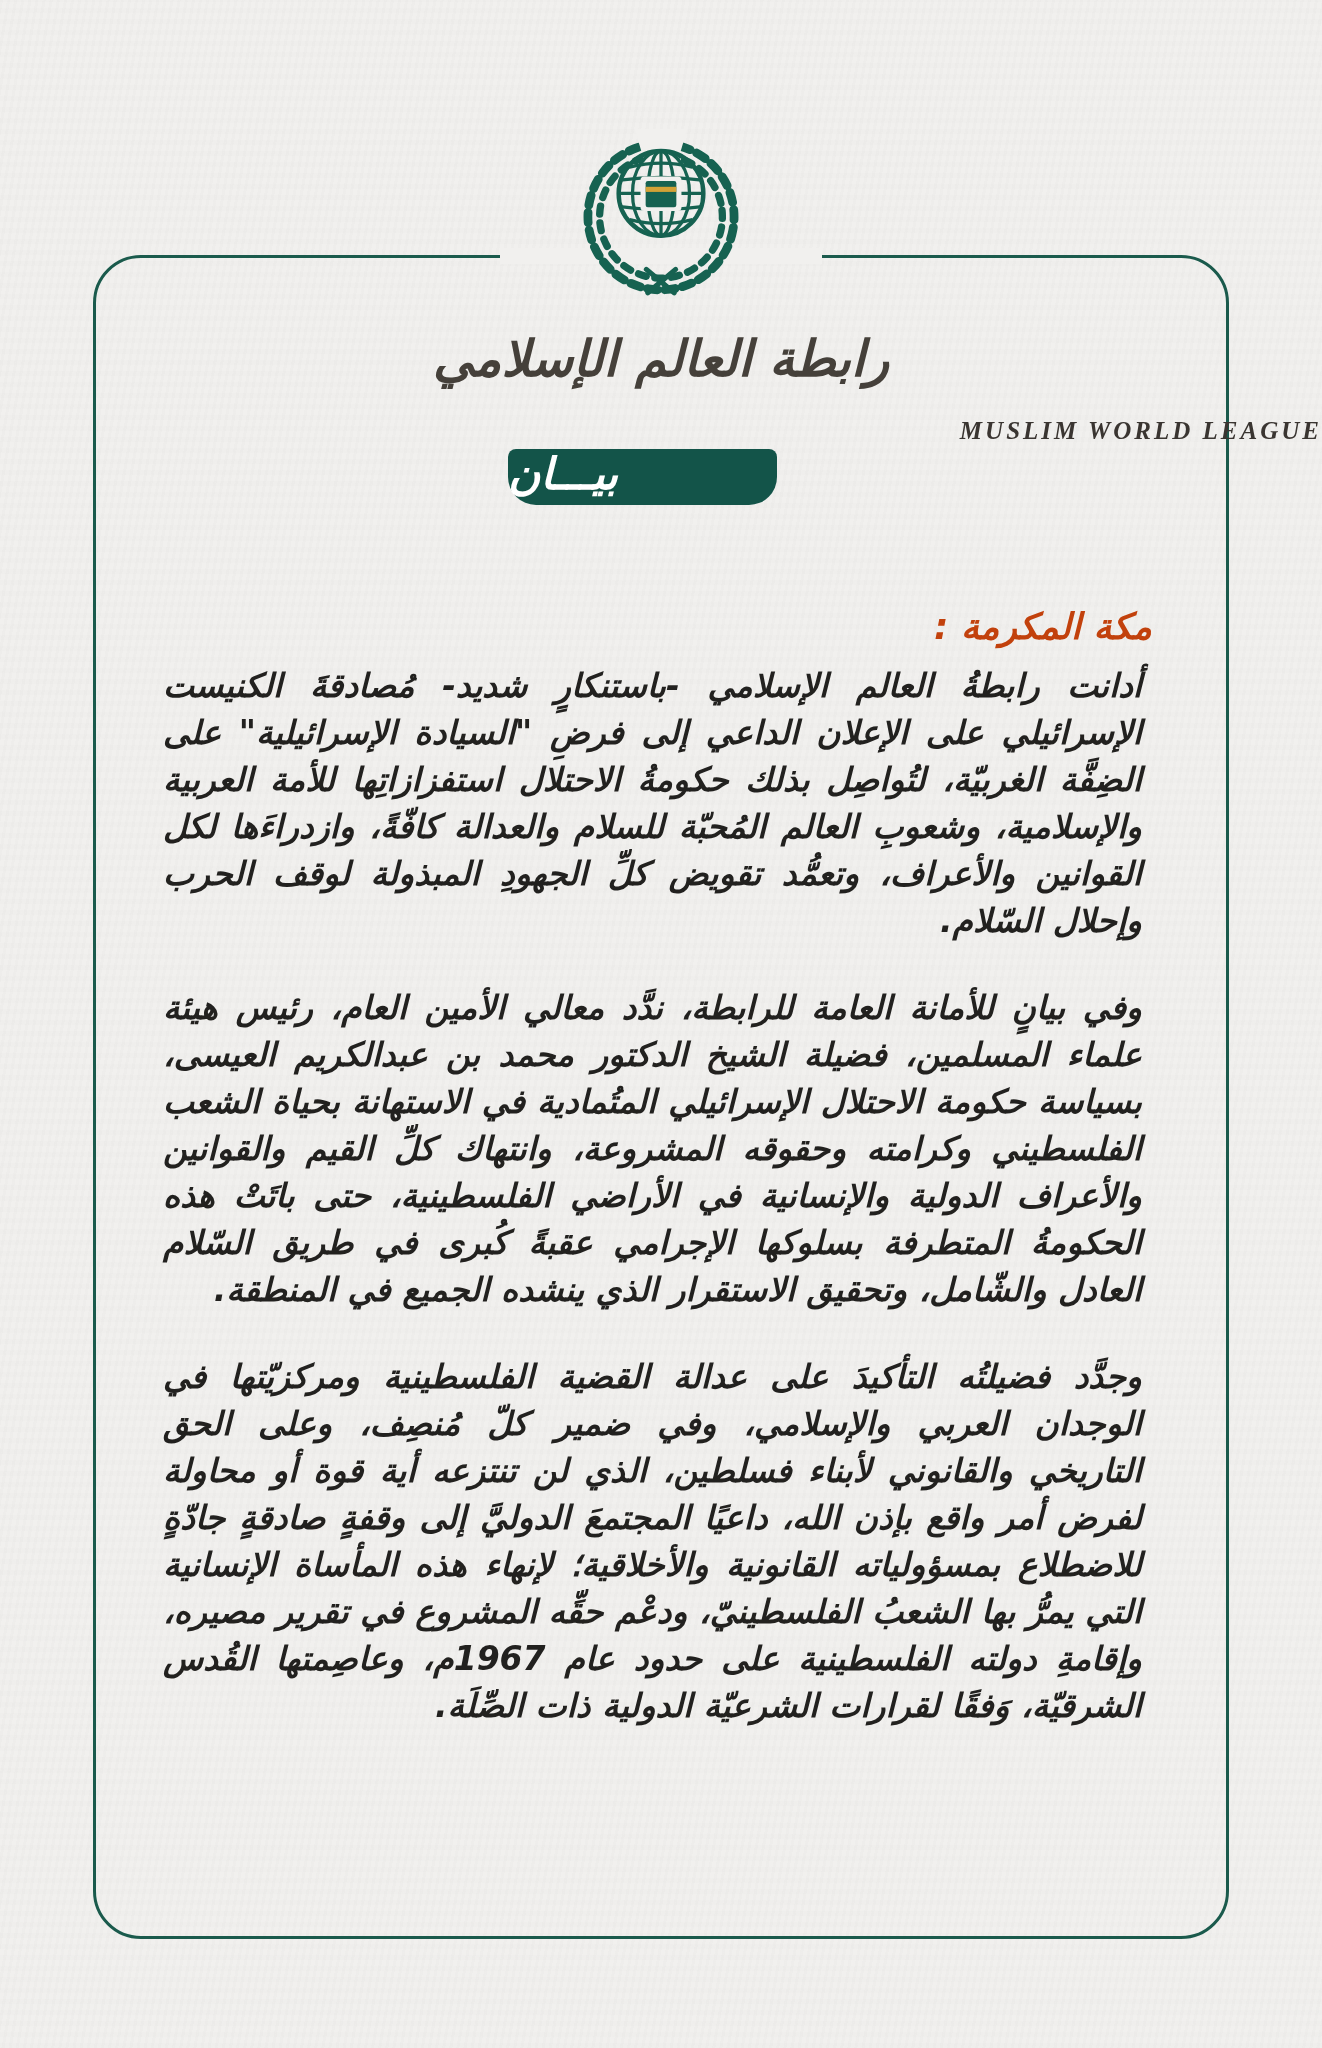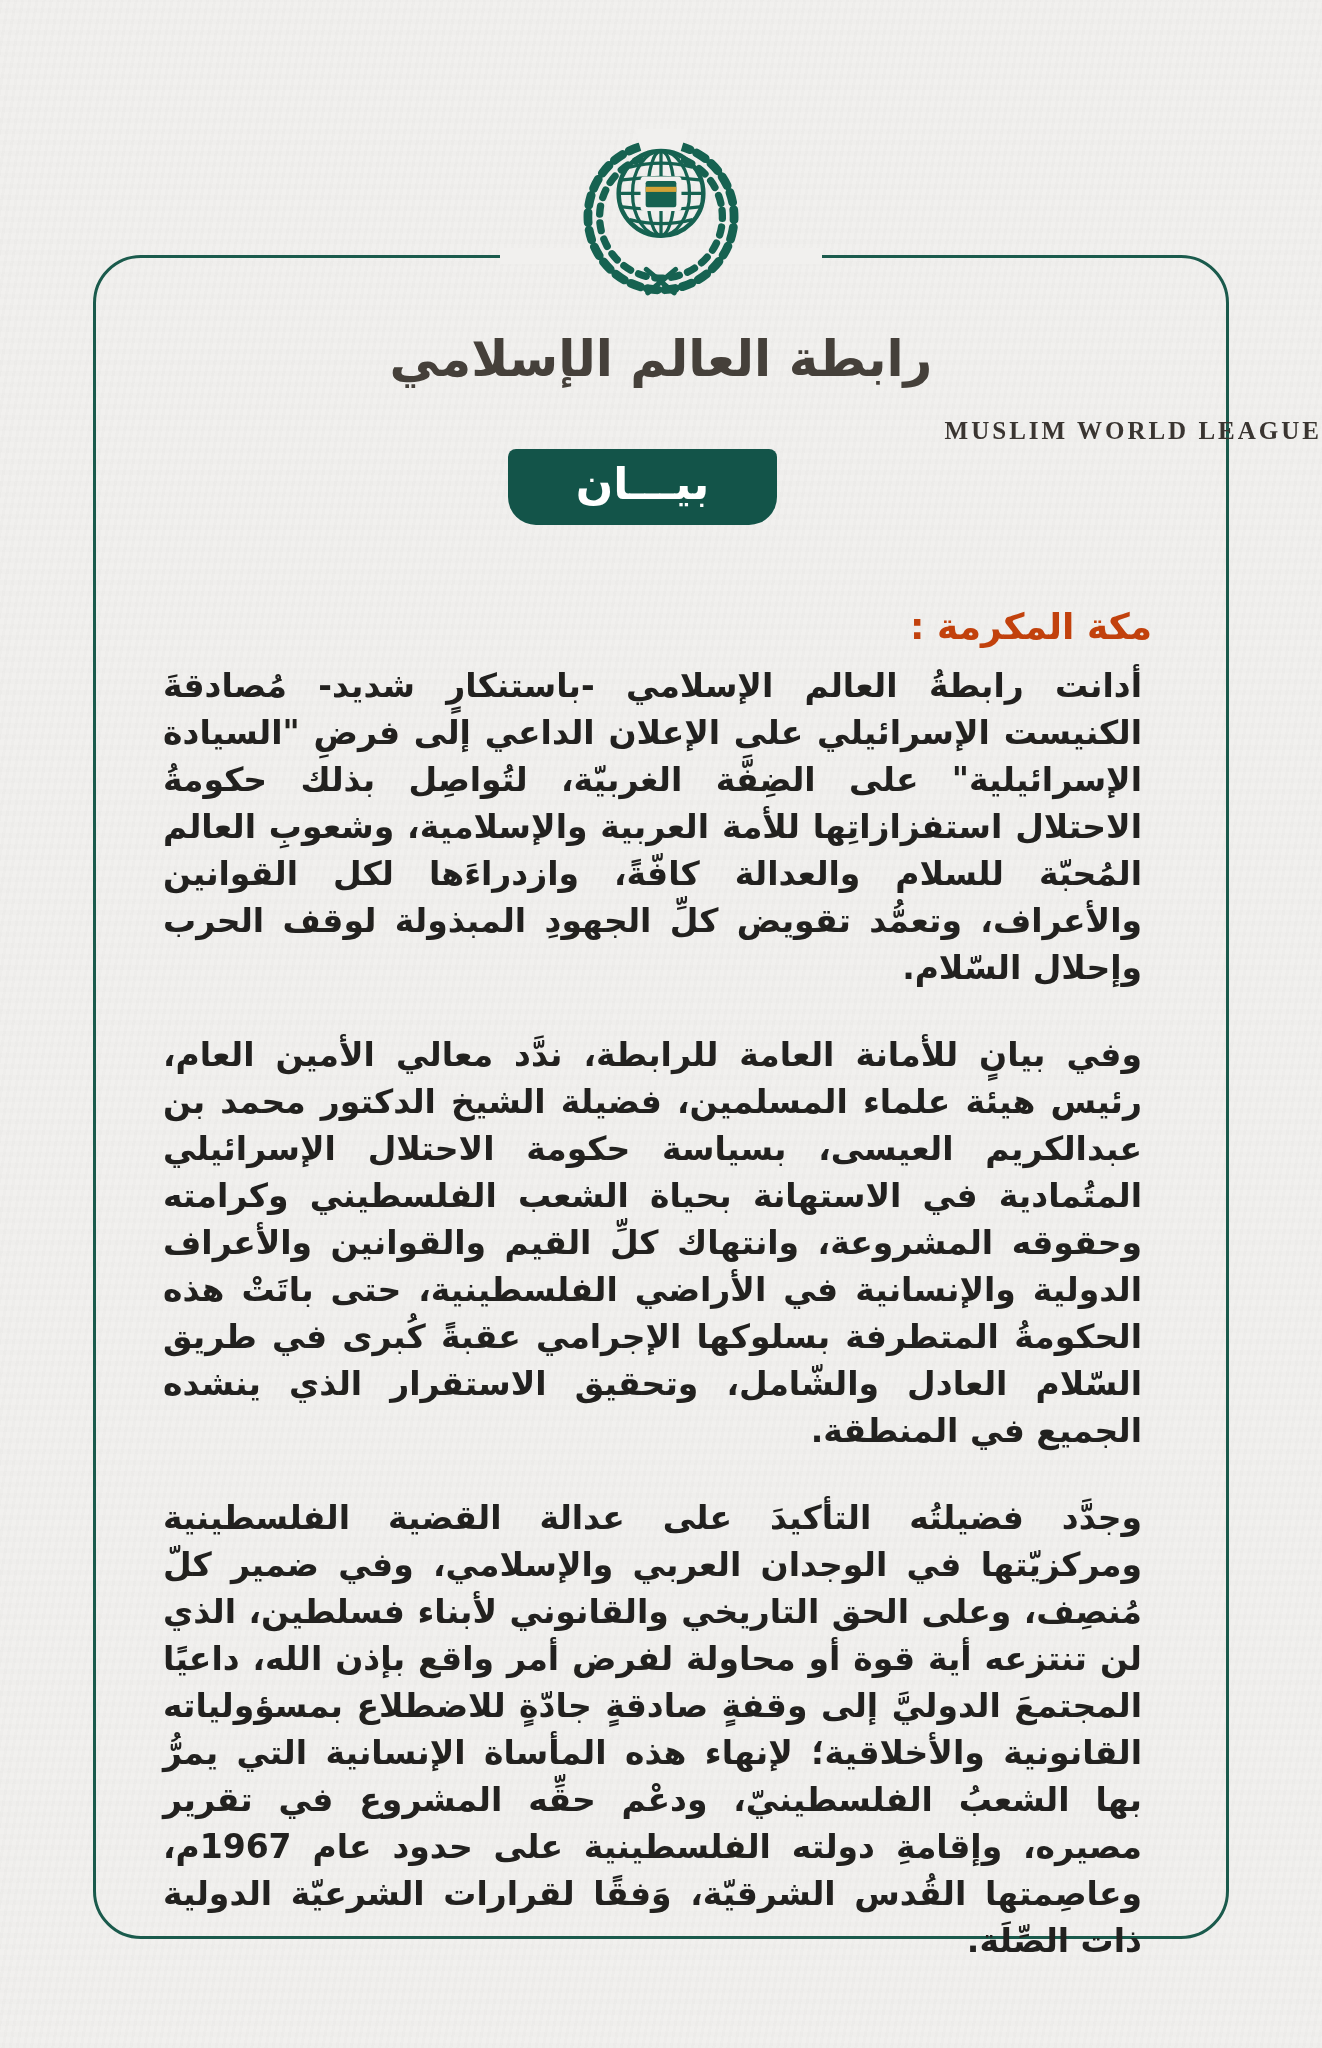--- a/index.html
+++ b/index.html
@@ -8,43 +8,43 @@
     --emblem:#166251;
     --banner:#135449;
     --gold:#d3a237;
     --ink:#22211f;
     --calli:#45403a;
     --eng:#3a3531;
   }
   *{margin:0;padding:0;box-sizing:border-box;}
   html,body{width:1322px;}
   body{font-family:"DejaVu Sans",sans-serif;background:#e8e7e5;}
-  .page{position:relative;width:1322px;height:2048px;background:var(--bg);overflow:hidden;}
+  .page{position:relative;width:1322px;height:2048px;background:var(--bg);overflow:hidden;font-style:italic;}
   .texture{position:absolute;inset:0;pointer-events:none;
     background:
       repeating-linear-gradient(100deg, rgba(0,0,0,0.012) 0 3px, rgba(255,255,255,0.02) 3px 7px),
       repeating-linear-gradient(0deg, rgba(0,0,0,0.008) 0 5px, rgba(255,255,255,0.015) 5px 11px);
   }
   .frame{position:absolute;left:93px;right:93px;top:255px;bottom:109px;
     border:3px solid var(--frame);border-radius:48px;}
   .frame-gap{position:absolute;left:500px;top:248px;width:322px;height:16px;background:var(--bg);}
   .emblem{position:absolute;left:566px;top:126px;width:190px;height:183px;}
   .stroke{stroke:var(--emblem);fill:none;}
   .fillg{fill:var(--emblem);}
   .bgfill{fill:var(--bg);}
   .goldfill{fill:var(--gold);}
   .calligraphy{position:absolute;left:0;width:100%;top:330px;text-align:center;
     direction:rtl;font-weight:bold;font-size:50px;color:var(--calli);
     font-family:"DejaVu Sans",sans-serif;letter-spacing:-1px;}
   .english{position:absolute;left:0;width:100%;top:417px;text-align:right;
     font-family:"Liberation Serif",serif;font-weight:bold;font-size:25px;
     letter-spacing:3px;color:var(--eng);}
-  .banner{position:absolute;left:508px;top:449px;width:269px;height:76px;
+  .banner{position:absolute;left:508px;top:449px;width:269px;height:56px;
     background:var(--banner);border-radius:8px 8px 28px 28px;
-    display:flex;align-items:center;justify-content:center;}
+    display:flex;align-items:center;justify-content:flex-start;}
   .banner-label{color:#ffffff;font-size:44px;font-weight:bold;direction:rtl;
     padding-bottom:8px;font-family:"DejaVu Sans",sans-serif;}
   .dateline{position:absolute;right:170px;top:606px;direction:rtl;
     font-size:36px;font-weight:bold;color:#c2410c;}
   .content{position:absolute;left:163px;right:170px;top:662px;
     direction:rtl;text-align:justify;color:var(--ink);
     font-size:33px;font-weight:bold;line-height:47px;}
   .content p{margin:0 10px 40px 0;}
 </style>
 </head>

